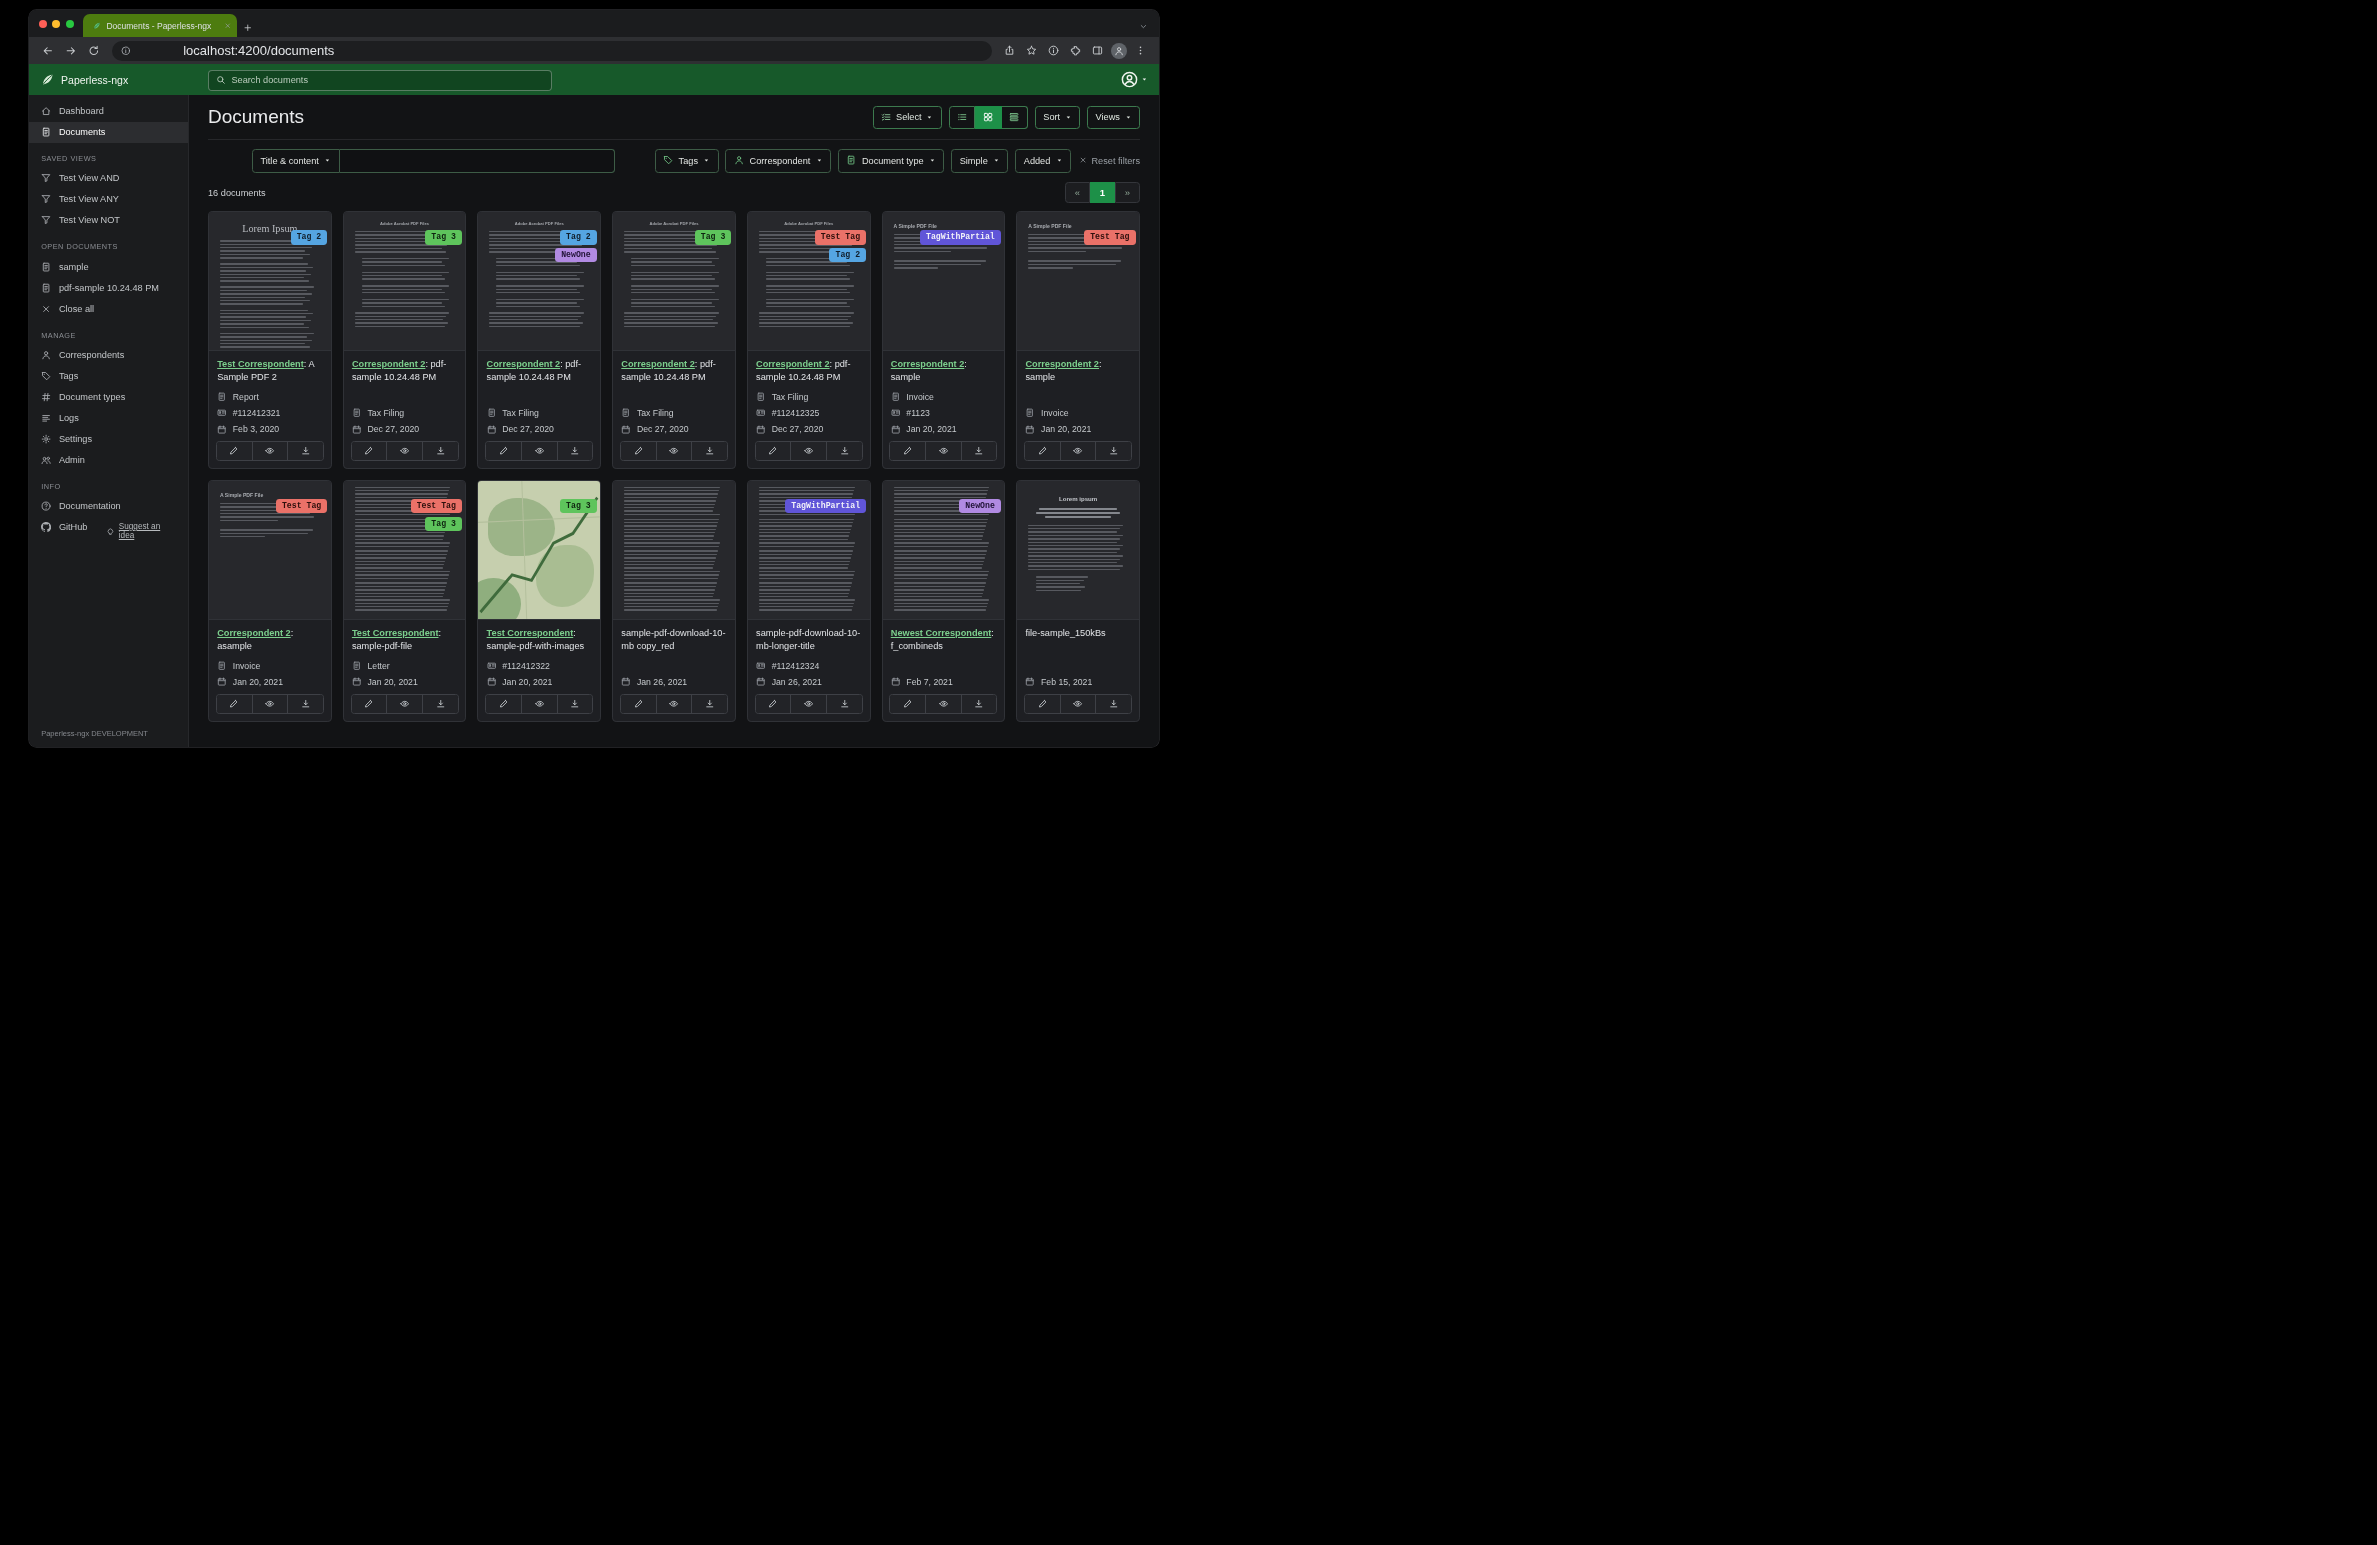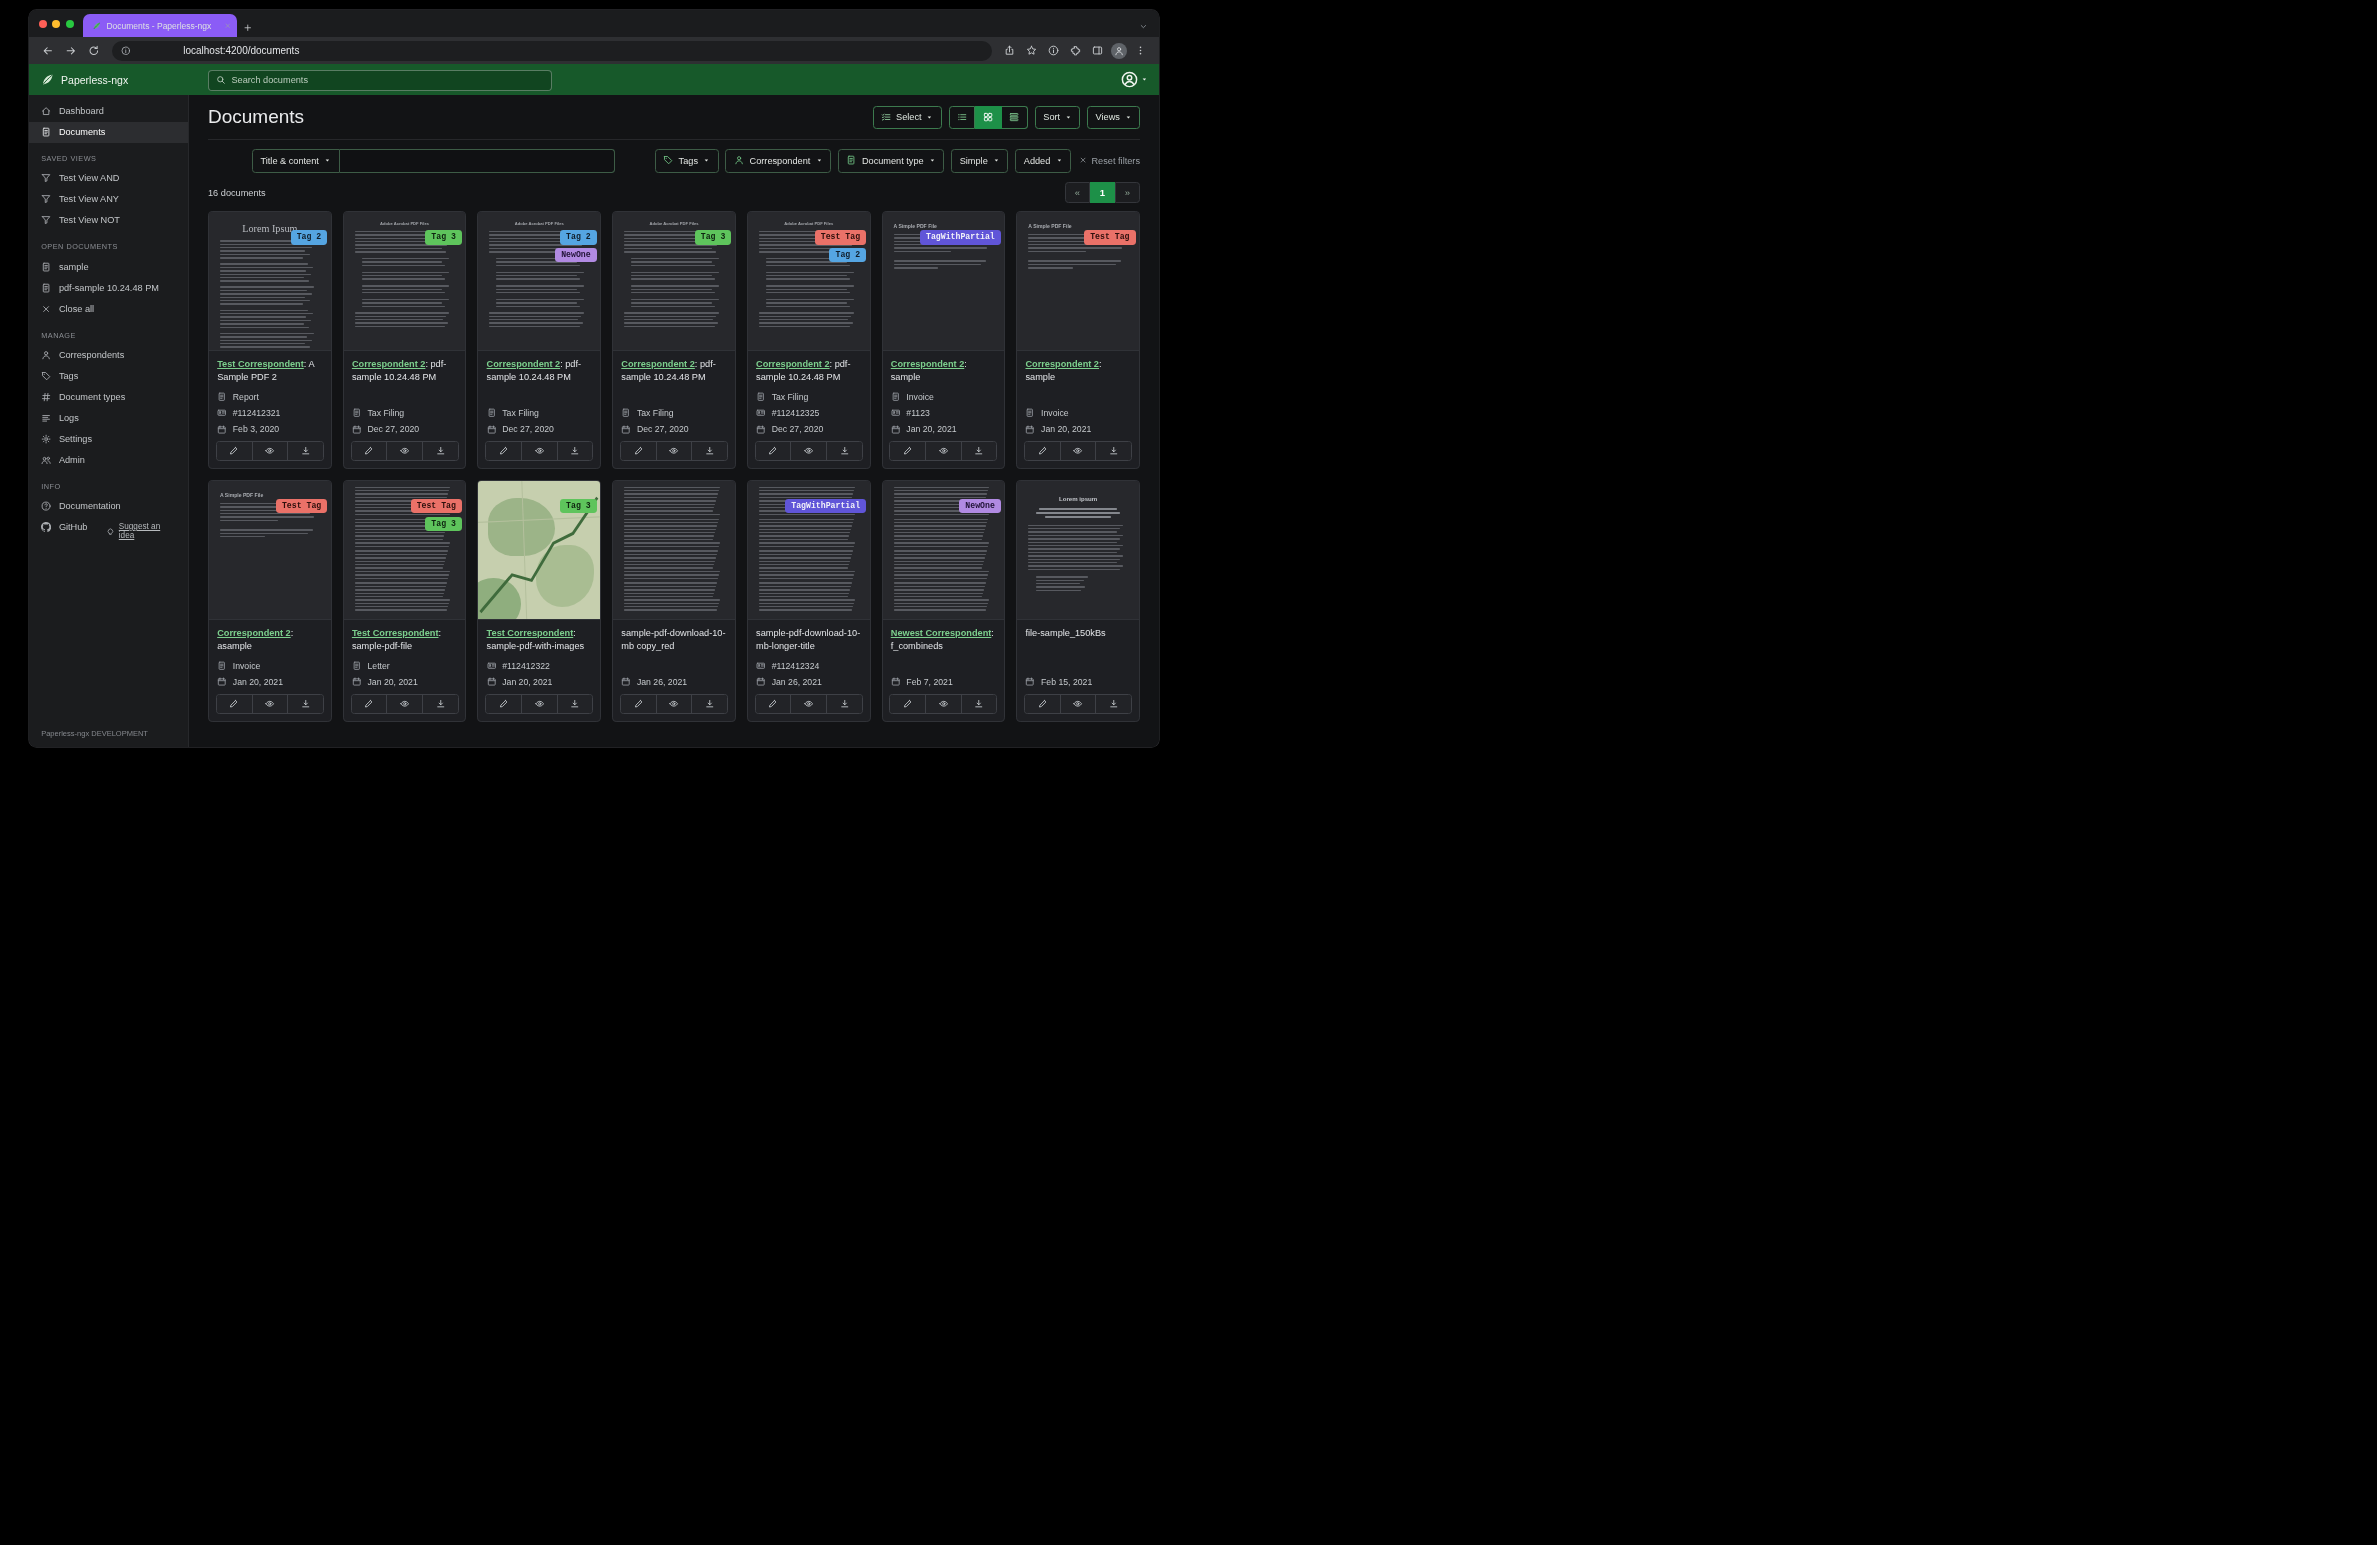--- a/index.html
+++ b/index.html
@@ -16,33 +16,33 @@
     border-radius:7.5px; overflow:hidden; background:#131416;
     box-shadow:0 0 0 0.7px #2c2d30, 0 16.3px 48px rgba(0,0,0,.65);
     display:flex; flex-direction:column;
   }
 
   
   .tabstrip { height:27px; background:#1b1c1e; display:flex; align-items:flex-end; padding:0 9.5px; position:relative; flex:none; }
   .traffic { display:flex; gap:5.4px; align-items:center; height:27px; margin-right:9.5px; }
   .dot { width:8.2px; height:8.2px; border-radius:50%; }
   .dot.red{background:#ff5f57}.dot.yellow{background:#febc2e}.dot.green{background:#28c840}
-  .tab { height:23px; width:154px; background:#8b5cf6; border-radius:6.8px 6.8px 0 0; display:flex; align-items:center; gap:5.4px; padding:0 5.4px 0 8.2px; color:#dde0e3; font-size:8.5px; }
+  .tab { height:23px; width:154px; background:#4d7c0f; border-radius:6.8px 6.8px 0 0; display:flex; align-items:center; gap:5.4px; padding:0 5.4px 0 8.2px; color:#dde0e3; font-size:8.5px; }
   .tab .fav { color:#5fbf77; } .tab .fav svg{width:9.5px;height:9.5px}
   .tab-title { flex:1; white-space:nowrap; overflow:hidden; }
   .tab-close { color:#9aa0a6; } .tab-close svg{width:7.5px;height:7.5px}
   .newtab { color:#c6c9cc; margin:0 0 4.8px 5.4px; } .newtab svg{width:9.5px;height:9.5px}
   .strip-chev { position:absolute; right:11px; bottom:6.8px; color:#9aa0a6; } .strip-chev svg{width:8.8px;height:8.8px}
 
   .toolbar { height:27px; background:#2e2f32; display:flex; align-items:center; padding:0 8.2px; gap:2.7px; flex:none; }
   .nav-ic { width:20.4px; height:20.4px; border-radius:50%; display:flex; align-items:center; justify-content:center; color:#c6c9cc; }
   .nav-ic svg{width:11.6px;height:11.6px}
   .omnibox { flex:1; height:20px; margin:0 5.4px; background:#1d1e20; border-radius:10.2px; display:flex; align-items:center; gap:6.1px; padding:0 8.8px; }
   .omni-ic { color:#aeb2b6; } .omni-ic svg{width:9.5px;height:9.5px}
-  .url { color:#e3e5e8; font-size:10px;padding-left:47px; }
+  .url { color:#e3e5e8; font-size:13px;padding-left:47px; }
   .tb-right { display:flex; align-items:center; gap:1.4px; }
   .right-ic { width:20.4px; height:20.4px; display:flex; align-items:center; justify-content:center; color:#c6c9cc; }
   .right-ic svg{width:11px;height:11px}
   .profile-dot { width:16.3px; height:16.3px; border-radius:50%; background:#5f6368; color:#dadce0; display:flex; align-items:center; justify-content:center; }
   .profile-dot svg{width:10.2px;height:10.2px}
 
   
   .app-header { height:31px; background:#17592a; display:flex; align-items:center; padding:0 11px; position:relative; flex:none; }
   .brand { display:flex; align-items:center; gap:6.1px; color:#f0f5f0; font-size:10.5px; }
   .brand-logo { color:#d6ead6; } .brand-logo svg{width:15px;height:15px}

